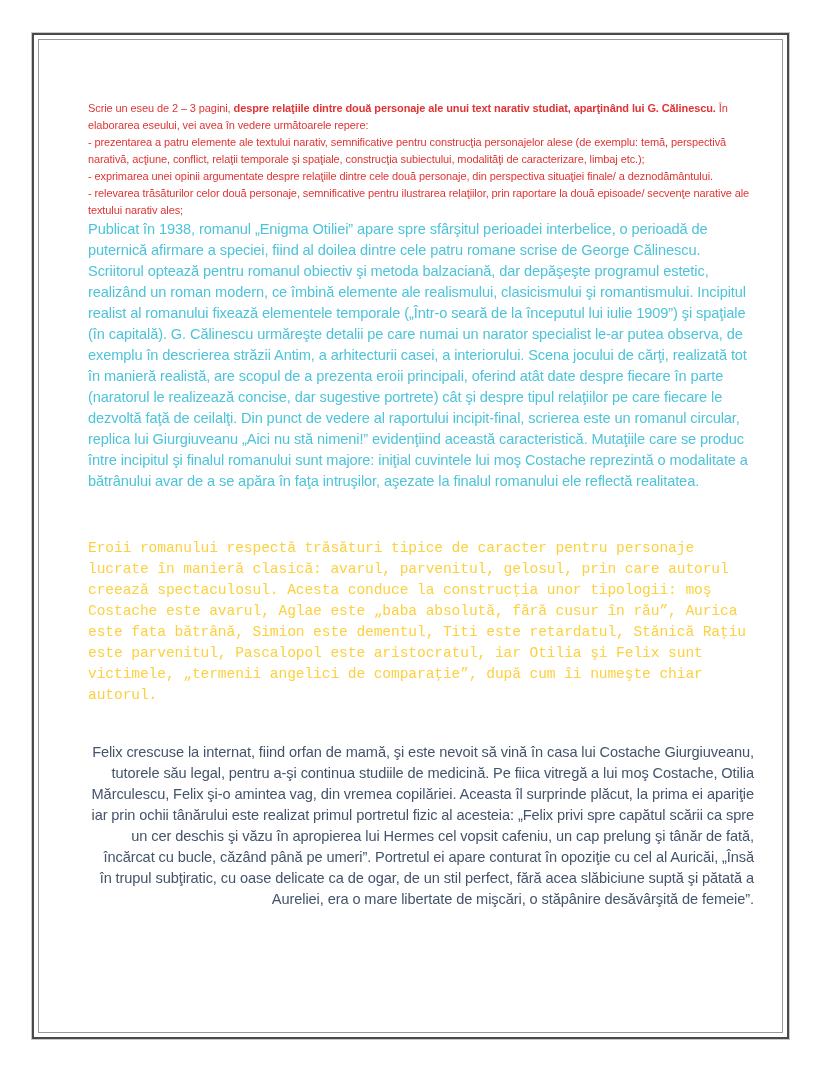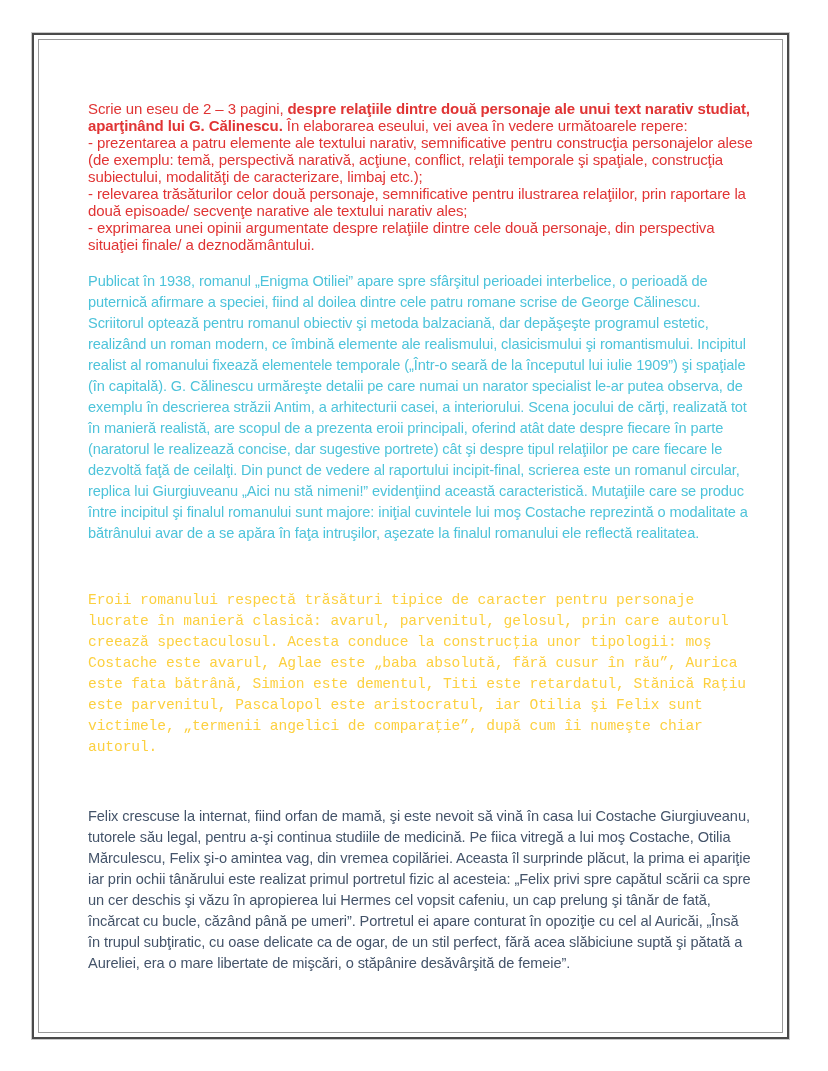--- a/index.html
+++ b/index.html
@@ -30,47 +30,47 @@
       0 0 0 4px #ffffff,
       0 0 0 6px var(--frame-dark),
       0 0 0 7px #c9c9c9;
   }
   .content {
     padding: 60px 28px 0 49px;
   }
   
   .prompt {
     color: var(--red);
-    font-size: 15px;
+    font-size: 11px;
     line-height: 17px;
     letter-spacing: -0.1px;
   }
   .prompt p { margin: 0; }
   .prompt .b { font-weight: bold; }
   
   .para {
     font-size: 14.6px;
     line-height: 21px;
     letter-spacing: -0.1px;
   }
-  .para-intro    { color: var(--cyan);   margin-top: 18px; }
+  .para-intro    { color: var(--cyan);   margin-top: 0; }
   .para-typology { color: var(--yellow); margin-top: 46px; font-family: Liberation Mono, monospace; }
-  .para-felix    { color: var(--dark);   margin-top: 48px; }
+  .para-felix    { color: var(--dark);   margin-top: 36px; text-align: right; }
 </style>
 </head>
 <body>
 
 <div class="page">
   <div class="content">
 
     <div class="prompt">
       <p><span>Scrie un eseu de 2 – 3 pagini, </span><span class="b">despre relaţiile dintre două personaje ale unui text narativ studiat, aparţinând lui G. Călinescu.</span><span> În elaborarea eseului, vei avea în vedere următoarele repere:</span></p>
       <p>- prezentarea a patru elemente ale textului narativ, semnificative pentru construcţia personajelor alese (de exemplu: temă, perspectivă narativă, acţiune, conflict, relaţii temporale şi spaţiale, construcţia subiectului, modalităţi de caracterizare, limbaj etc.);</p>
+      <p>- exprimarea unei opinii argumentate despre relaţiile dintre cele două personaje, din perspectiva situaţiei finale/ a deznodământului.</p>
       <p>- relevarea trăsăturilor celor două personaje, semnificative pentru ilustrarea relaţiilor, prin raportare la două episoade/ secvenţe narative ale textului narativ ales;</p>
-      <p>- exprimarea unei opinii argumentate despre relaţiile dintre cele două personaje, din perspectiva situaţiei finale/ a deznodământului.</p>
     </div>
 
     <p class="para para-intro">Publicat în 1938, romanul „Enigma Otiliei” apare spre sfârşitul perioadei interbelice, o perioadă de puternică afirmare a speciei, fiind al doilea dintre cele patru romane scrise de George Călinescu. Scriitorul optează pentru romanul obiectiv şi metoda balzaciană, dar depăşeşte programul estetic, realizând un roman modern, ce îmbină elemente ale realismului, clasicismului şi romantismului. Incipitul realist al romanului fixează elementele temporale („Într-o seară de la începutul lui iulie 1909”) şi spaţiale (în capitală). G. Călinescu urmăreşte detalii pe care numai un narator specialist le-ar putea observa, de exemplu în descrierea străzii Antim, a arhitecturii casei, a interiorului. Scena jocului de cărţi, realizată tot în manieră realistă, are scopul de a prezenta eroii principali, oferind atât date despre fiecare în parte (naratorul le realizează concise, dar sugestive portrete) cât şi despre tipul relaţiilor pe care fiecare le dezvoltă faţă de ceilalţi. Din punct de vedere al raportului incipit-final, scrierea este un romanul circular, replica lui Giurgiuveanu „Aici nu stă nimeni!” evidenţiind această caracteristică. Mutaţiile care se produc între incipitul şi finalul romanului sunt majore: iniţial cuvintele lui moş Costache reprezintă o modalitate a bătrânului avar de a se apăra în faţa intruşilor, aşezate la finalul romanului ele reflectă realitatea.</p>
 
     <p class="para para-typology">Eroii romanului respectă trăsături tipice de caracter pentru personaje lucrate în manieră clasică: avarul, parvenitul, gelosul, prin care autorul creează spectaculosul. Acesta conduce la construcţia unor tipologii: moş Costache este avarul, Aglae este „baba absolută, fără cusur în rău”, Aurica este fata bătrână, Simion este dementul, Titi este retardatul, Stănică Raţiu este parvenitul, Pascalopol este aristocratul, iar Otilia şi Felix sunt victimele, „termenii angelici de comparaţie”, după cum îi numeşte chiar autorul.</p>
 
     <p class="para para-felix">Felix crescuse la internat, fiind orfan de mamă, şi este nevoit să vină în casa lui Costache Giurgiuveanu, tutorele său legal, pentru a-şi continua studiile de medicină. Pe fiica vitregă a lui moş Costache, Otilia Mărculescu, Felix şi-o amintea vag, din vremea copilăriei. Aceasta îl surprinde plăcut, la prima ei apariţie iar prin ochii tânărului este realizat primul portretul fizic al acesteia: „Felix privi spre capătul scării ca spre un cer deschis şi văzu în apropierea lui Hermes cel vopsit cafeniu, un cap prelung şi tânăr de fată, încărcat cu bucle, căzând până pe umeri”. Portretul ei apare conturat în opoziţie cu cel al Auricăi, „Însă în trupul subţiratic, cu oase delicate ca de ogar, de un stil perfect, fără acea slăbiciune suptă şi pătată a Aureliei, era o mare libertate de mişcări, o stăpânire desăvârşită de femeie”.</p>
 
   </div>
 </div>

